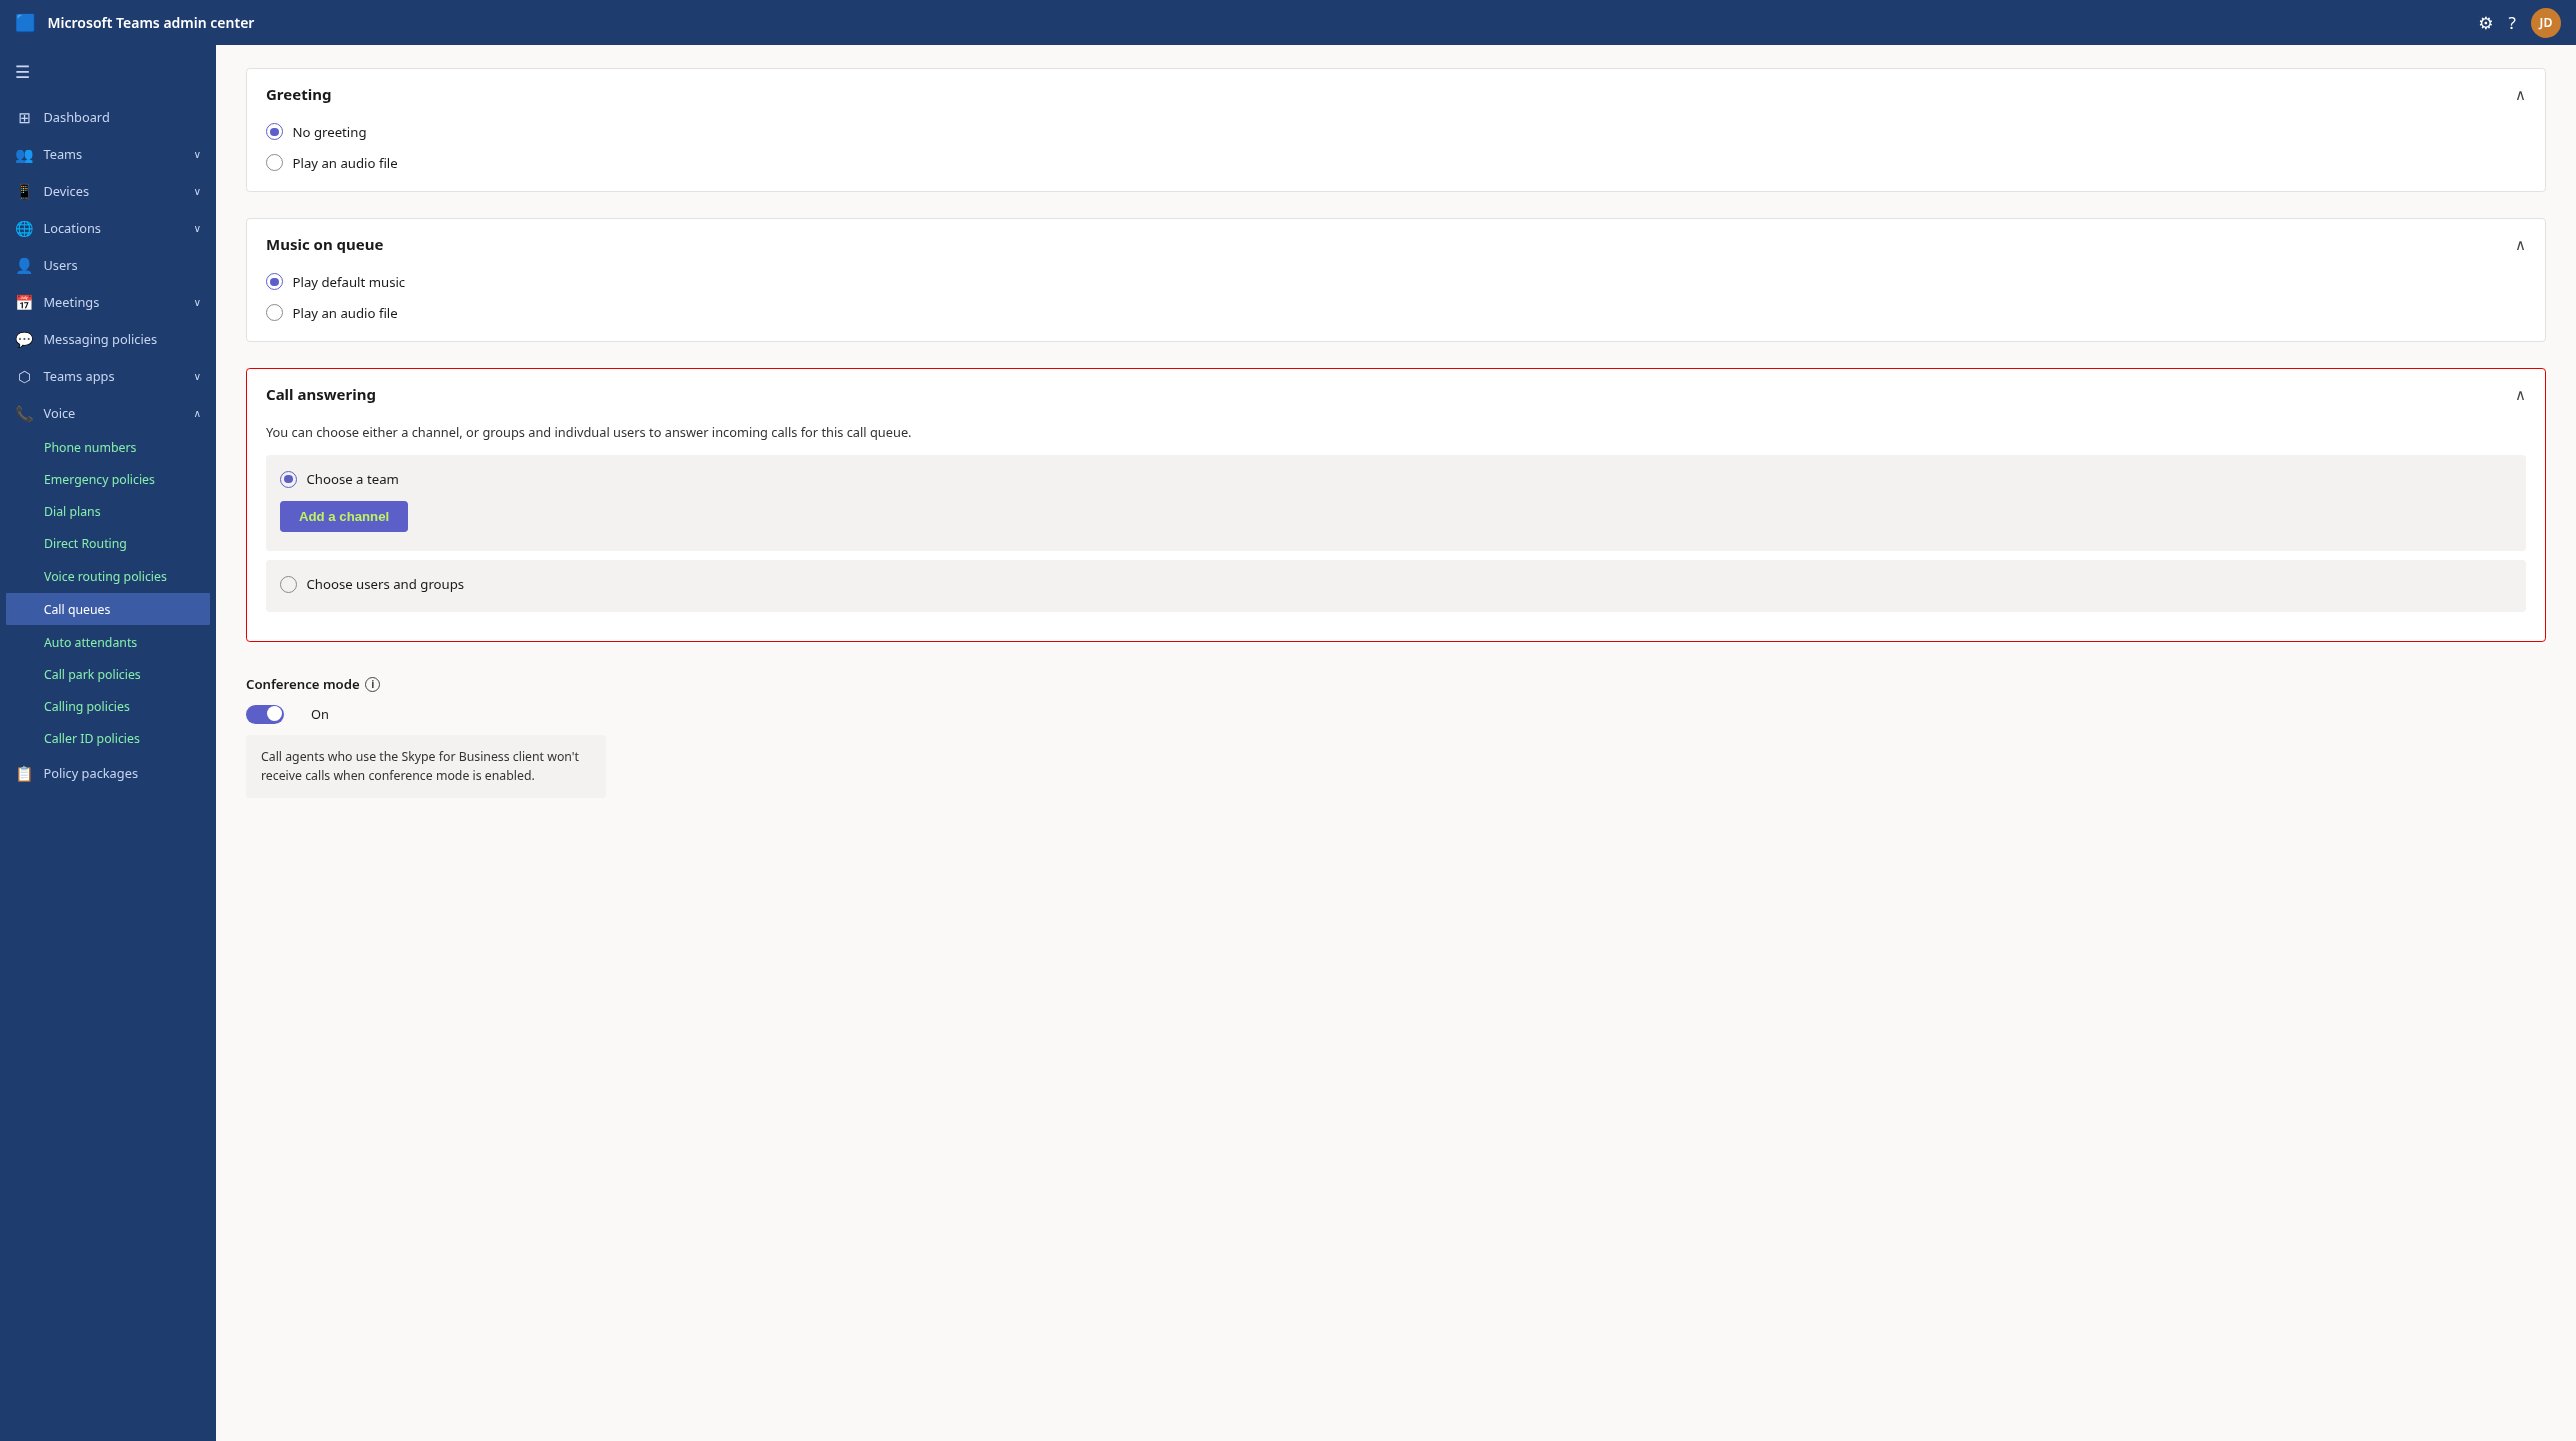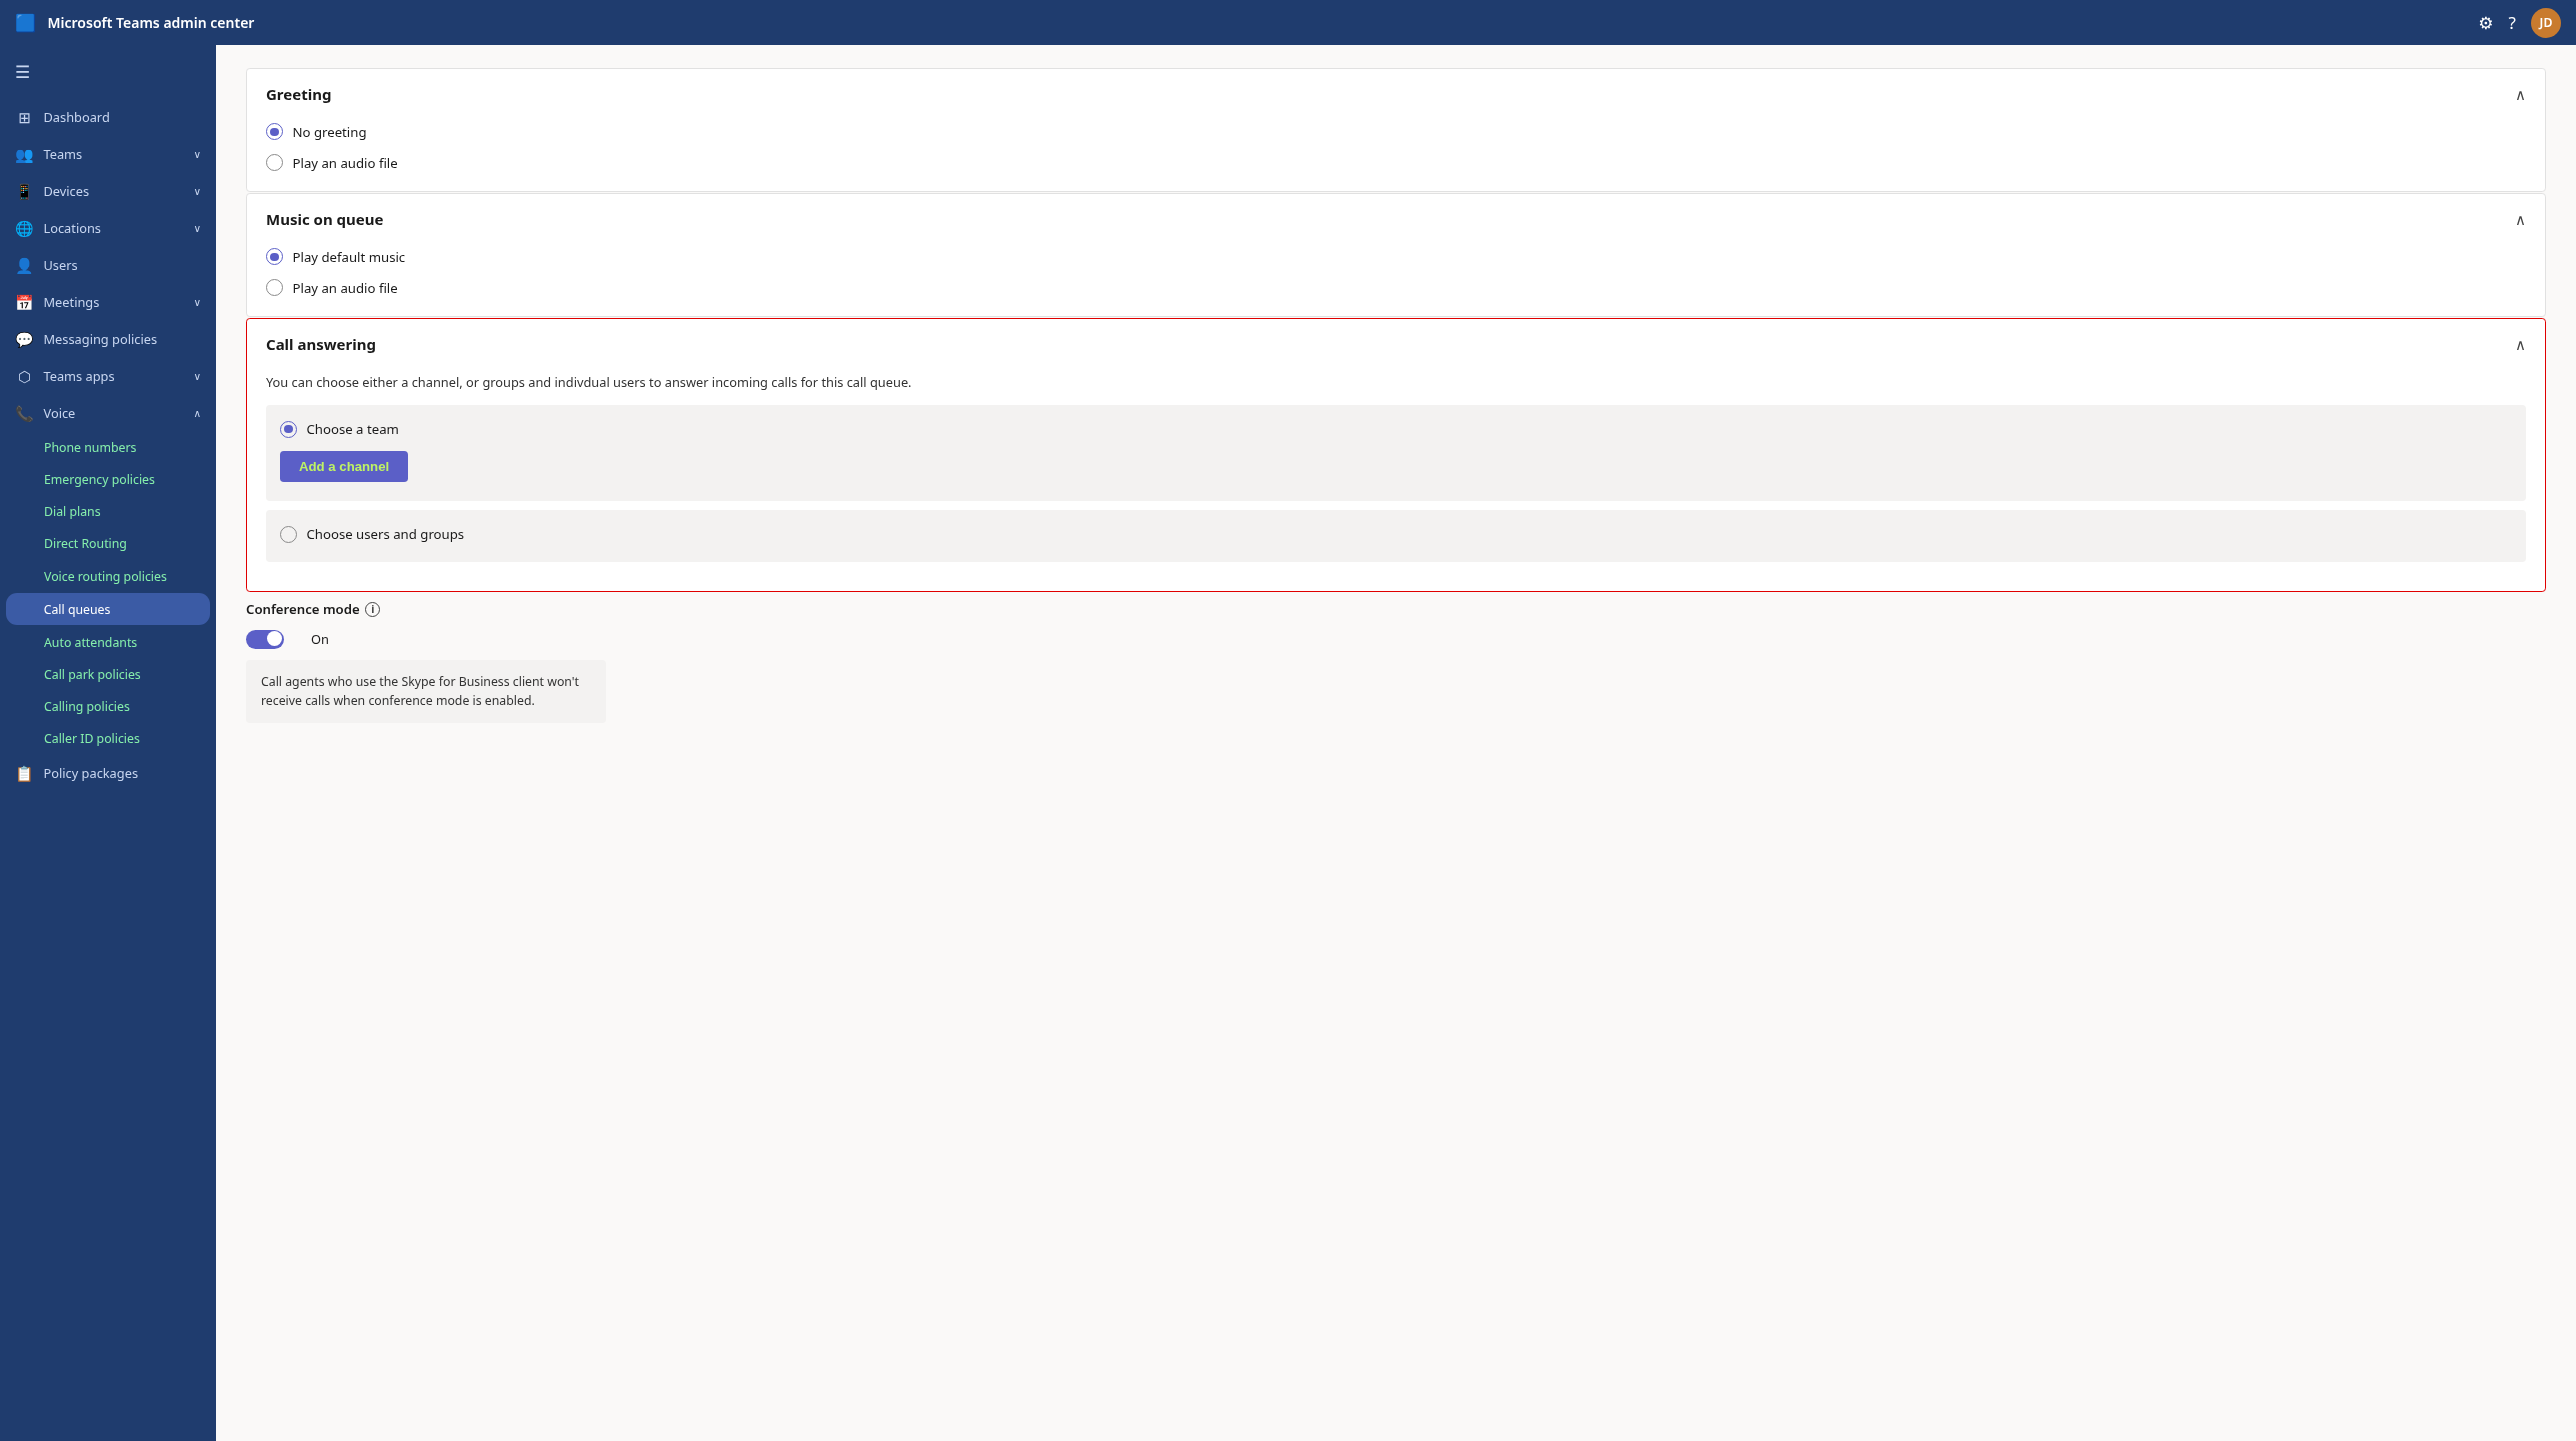--- a/index.html
+++ b/index.html
@@ -58,38 +58,38 @@
 
     .nav-sub-item {
       display: flex;
       align-items: center;
       padding: 7.6px 15px 7.6px 44px;
       cursor: pointer;
       font-size: 12.3px;
       color: #86efac;
       user-select: none;
     }
-    .nav-sub-item.active { background: #3b5ba5; color: white; border-radius: 11px; margin: 0.9px 5.7px; padding-left: 38px; }
+    .nav-sub-item.active { background: #3b5ba5; color: white; border-radius: 1px; margin: 0.9px 5.7px; padding-left: 38px; }
 
     
     .main {
       flex: 1;
       overflow-y: auto;
       background: #faf9f8;
       padding: 23px 30px;
     }
     .main::-webkit-scrollbar { width: 5.7px; }
     .main::-webkit-scrollbar-thumb { background: #ccc; border-radius: 2.8px; }
 
     
     .section-card {
       background: white;
       border: 0.9px solid #e1e1e1;
       border-radius: 3.8px;
-      margin-bottom: 1px;
+      margin-bottom: 26px;
     }
 
     .section-header {
       display: flex;
       align-items: center;
       justify-content: space-between;
       padding: 15px 19px;
       cursor: pointer;
     }
     .section-title { font-size: 15px; font-weight: 700; color: #1a1a1a; }

